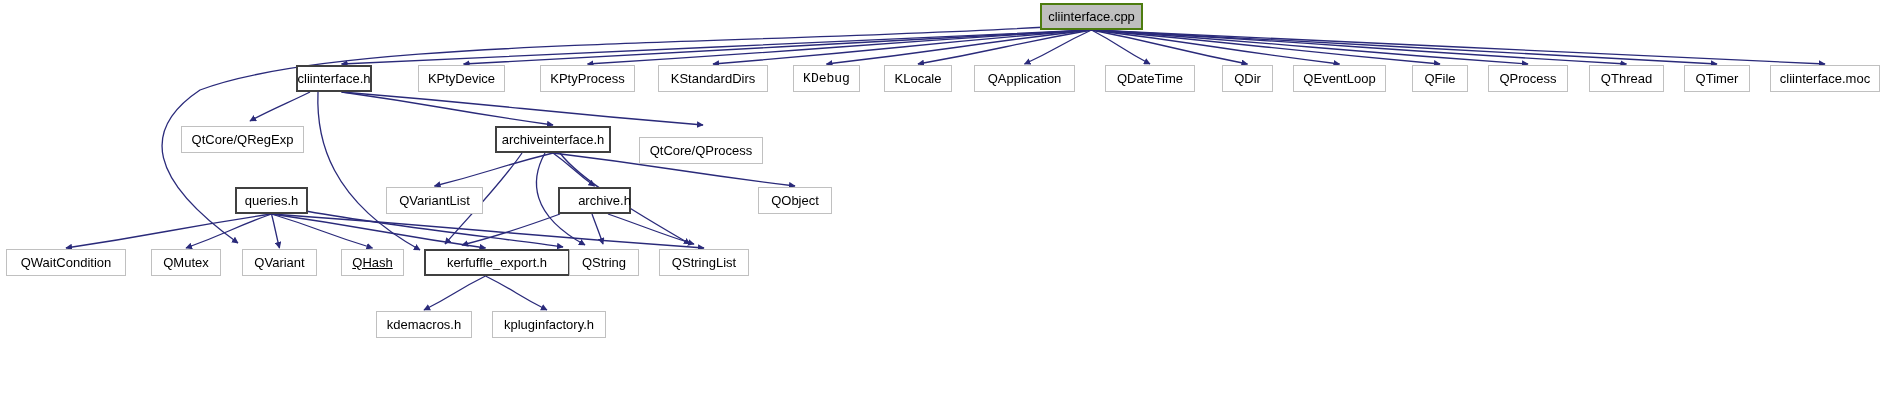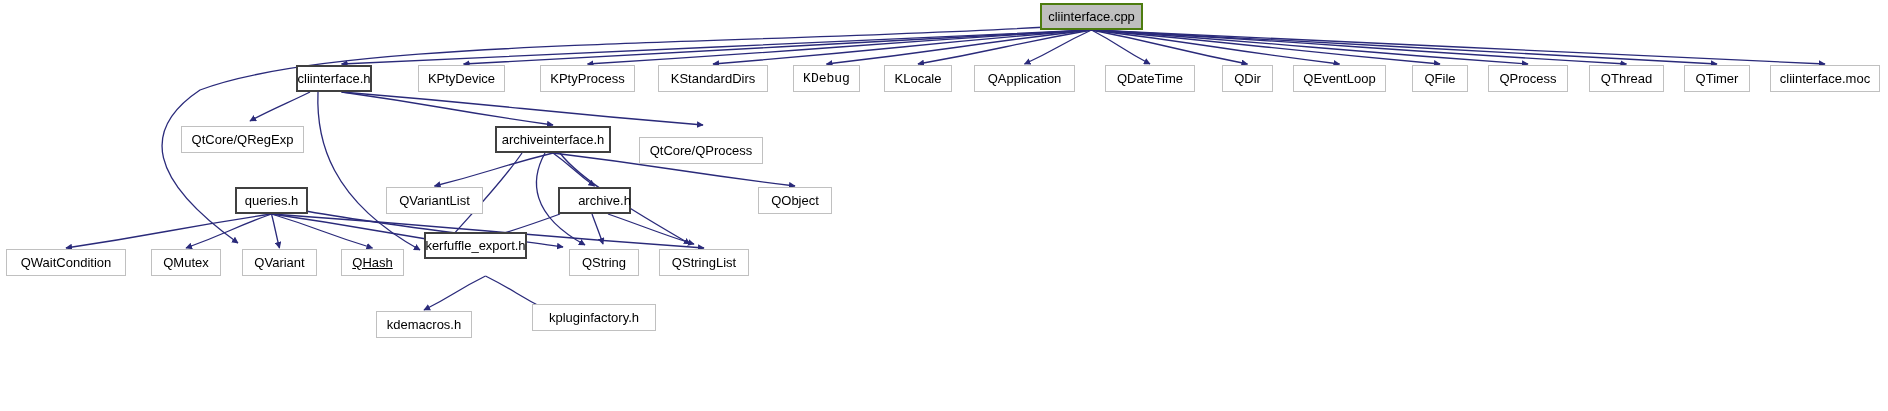--- a/index.html
+++ b/index.html
@@ -178,29 +178,29 @@
       </div>
       <div class="node" style="left: 151px; top: 249px; width: 70px;">
         <span class="node-label">QMutex</span>
       </div>
       <div class="node" style="left: 242px; top: 249px; width: 75px;">
         <span class="node-label">QVariant</span>
       </div>
       <div class="node" style="left: 341px; top: 249px; width: 63px; text-decoration: underline;">
         <span class="node-label">QHash</span>
       </div>
-      <div class="node hdr" style="left: 424px; top: 232px; width: 103px; text-align: right;">
+      <div class="node hdr" style="left: 424px; top: 249px; width: 146px; text-align: right;">
         <span class="node-label">kerfuffle_export.h</span>
       </div>
       <div class="node" style="left: 569px; top: 249px; width: 70px;">
         <span class="node-label">QString</span>
       </div>
       <div class="node" style="left: 659px; top: 249px; width: 90px;">
         <span class="node-label">QStringList</span>
       </div>
       <div class="node" style="left: 376px; top: 311px; width: 96px;">
         <span class="node-label">kdemacros.h</span>
       </div>
-      <div class="node" style="left: 492px; top: 304px; width: 124px; margin-left: 40px;">
+      <div class="node" style="left: 492px; top: 311px; width: 114px;">
         <span class="node-label">kpluginfactory.h</span>
       </div>
     </div>
 </div>
 
 </body></html>

